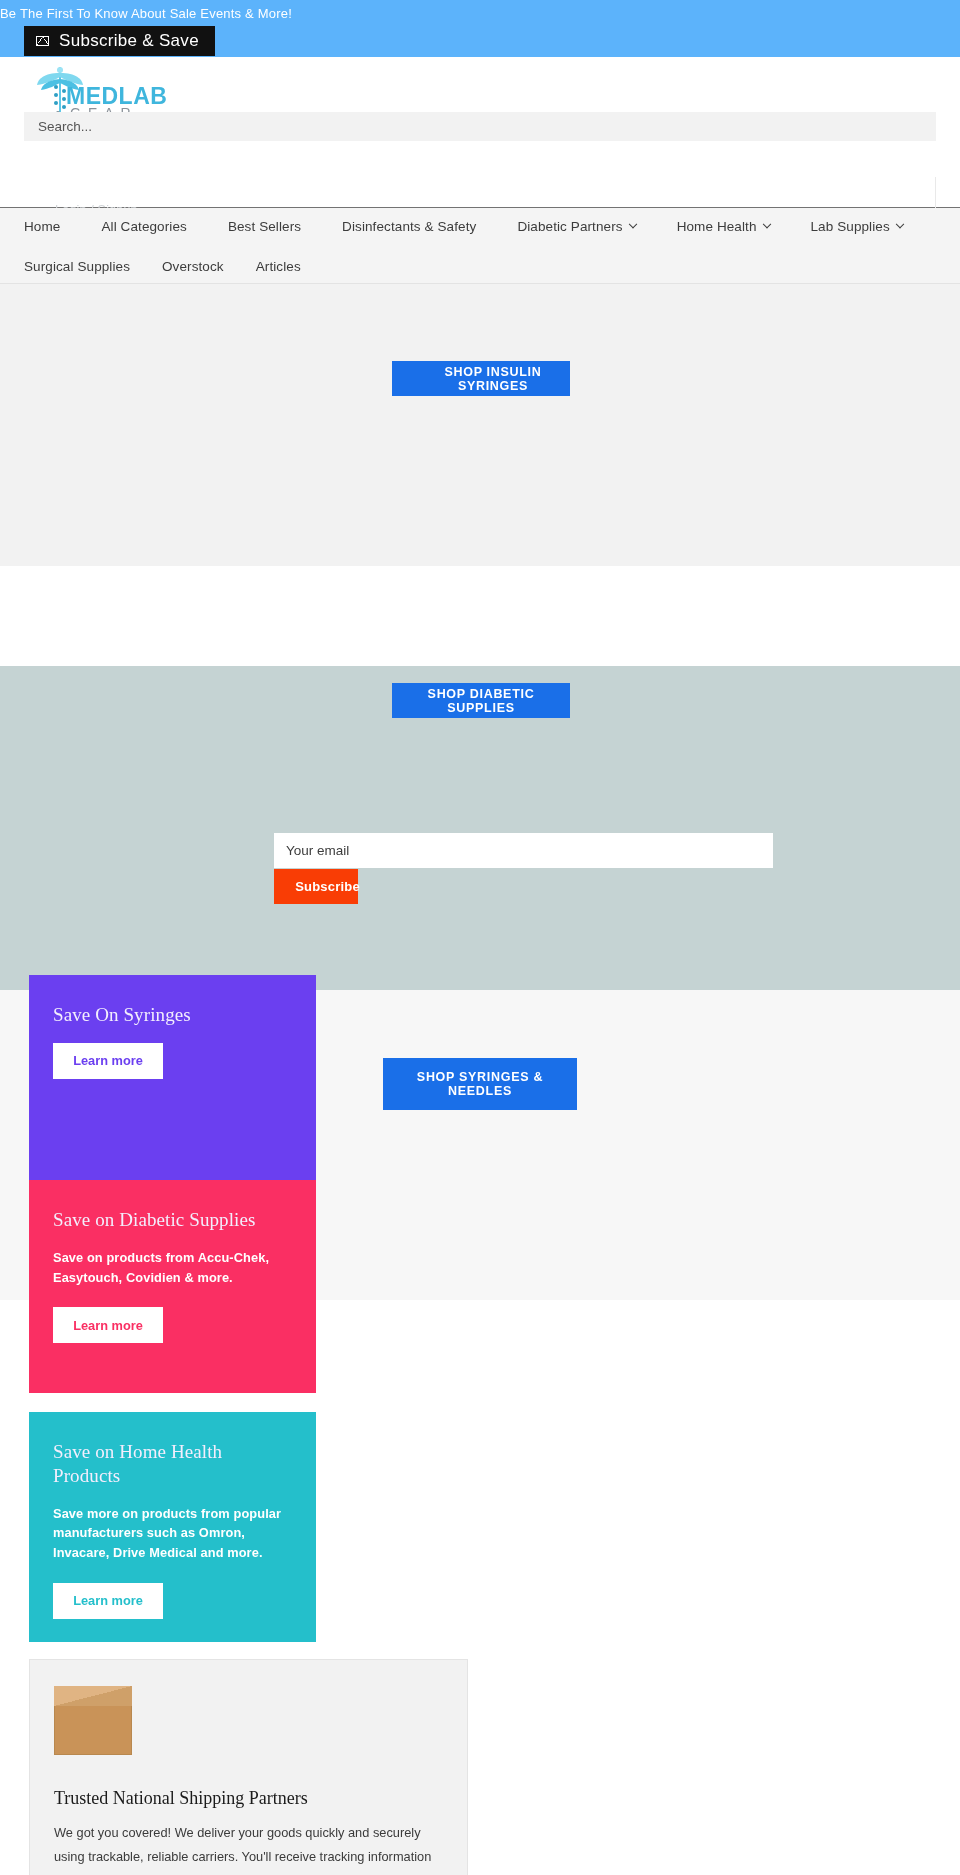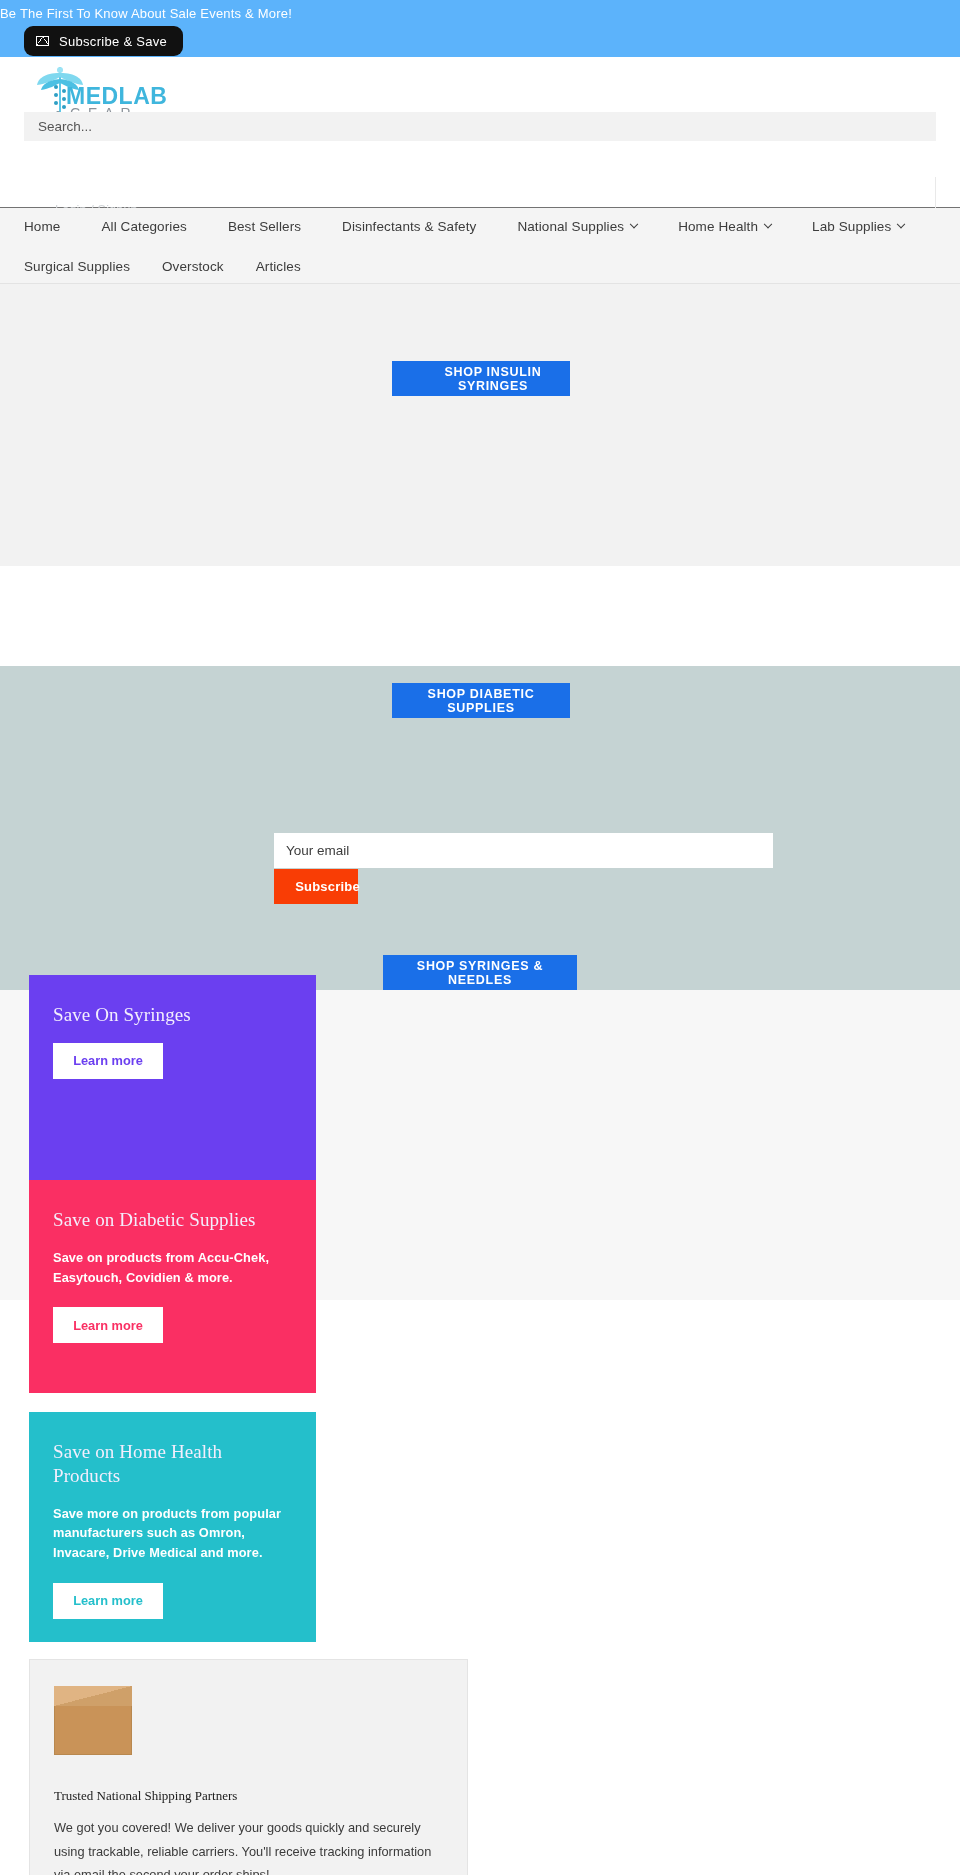--- a/index.html
+++ b/index.html
@@ -19,21 +19,21 @@
   }
   .announce-text {
     position: absolute; left: 0; top: 6px; width: 960px;
     text-align: left; font-size: 13px; color: #ffffff; letter-spacing: .2px;
   }
   .subscribe-pill {
     position: absolute; left: 24px; top: 26px;
     background: #111111; color: #ffffff;
     height: 30px; padding: 0 16px 0 12px;
     display: flex; align-items: center; gap: 10px;
-    font-size: 13px; letter-spacing: .3px; border-radius: 9px;
+    font-size: 17px; letter-spacing: .3px;
   }
   .subscribe-pill .env {
     width: 13px; height: 10px; border: 1.4px solid #ffffff; position: relative;
     display: inline-block;
   }
   .subscribe-pill .env:before {
     content: ""; position: absolute; left: 0; top: 0; width: 100%; height: 100%;
     background:
       linear-gradient(to bottom right, transparent 46%, #ffffff 46%, #ffffff 54%, transparent 54%),
       linear-gradient(to bottom left, transparent 46%, #ffffff 46%, #ffffff 54%, transparent 54%);
@@ -184,21 +184,21 @@
     font-size: 13px; font-weight: 700; letter-spacing: .2px;
     display: flex; align-items: center; justify-content: center; padding-left: 23px;
   }
 
   
   .promo-band {
     position: absolute; left: 0; top: 990px; width: 960px; height: 310px;
     background: #f7f7f7;
   }
   #shop-syringes-needles {
-    position: absolute; left: 383px; top: 955px; width: 194px; height: 35px;
+    position: absolute; left: 383px; top: 1058px; width: 194px; height: 52px;
   }
 
   
   .pcard {
     position: absolute; left: 29px; width: 287px;
     padding: 28px 24px 30px 24px; color: #ffffff;
   }
   .pcard h3 {
     font-family: "Liberation Serif", serif;
     font-size: 19px; font-weight: 400; line-height: 1.25;
@@ -236,21 +236,21 @@
   .box-icon .front {
     position: absolute; left: 0; top: 19px; width: 78px; height: 50px;
     background: #c99358; border: 1px solid #b8884f;
   }
   .box-icon .flap {
     position: absolute; left: 0; top: 0; width: 78px; height: 20px;
     background: linear-gradient(to bottom right, #e0b483 50%, #cfa069 50%);
   }
   .ship-title {
     font-family: "Liberation Serif", serif;
-    font-size: 13px; color: #1b1b1b; margin-bottom: 12px; margin-top: 32px;
+    font-size: 18px; color: #1b1b1b; margin-bottom: 12px; margin-top: 32px;
   }
   .ship-body {
     font-size: 12.8px; line-height: 1.85; color: #3b3b3b; max-width: 390px;
   }
 </style>
 </head>
 <body>
 
 <div class="announce">
   <div class="announce-text">Be The First To Know About Sale Events &amp; More!</div>
@@ -326,21 +326,21 @@
     <div class="nav-item">
       <span>All Categories</span>
     </div>
     <div class="nav-item">
       <span>Best Sellers</span>
     </div>
     <div class="nav-item">
       <span>Disinfectants &amp; Safety</span>
     </div>
     <div class="nav-item">
-      <span>National Supplies</span>
+      <span>Diabetic Partners</span>
       <span class="chev"></span>
     </div>
     <div class="nav-item">
       <span>Home Health</span>
       <span class="chev"></span>
     </div>
     <div class="nav-item">
       <span>Lab Supplies</span>
       <span class="chev"></span>
     </div>

